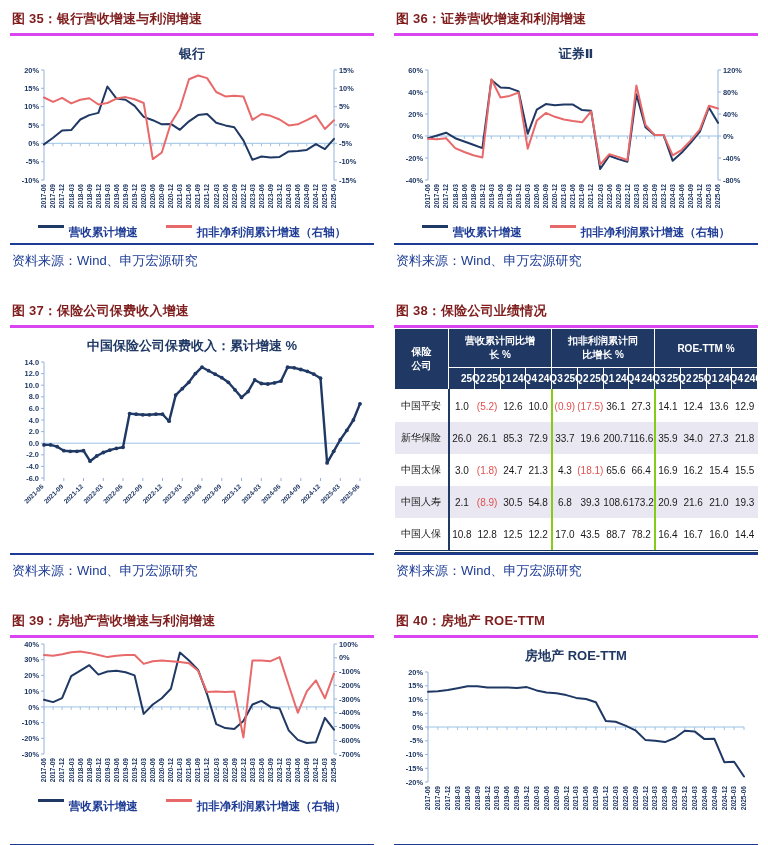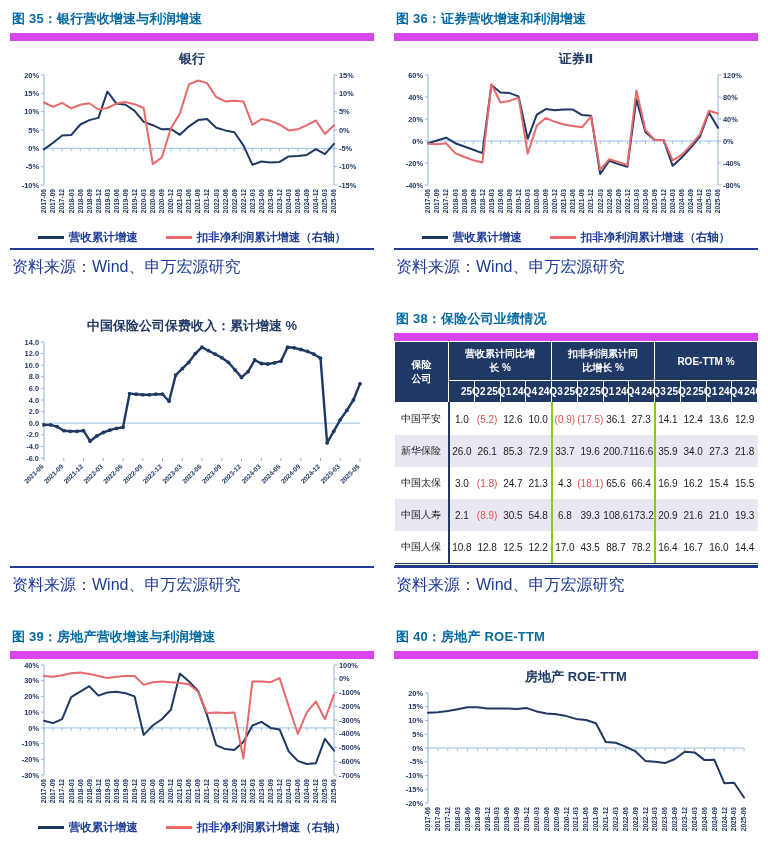--- a/index.html
+++ b/index.html
@@ -1,30 +1,30 @@
 <!DOCTYPE html>
 <html><head>
 <meta charset="utf-8">
 <style>
   html,body{margin:0;padding:0;background:#ffffff;}
   body{width:768px;height:845px;overflow:hidden;font-family:"Liberation Sans","DejaVu Sans",sans-serif;}
   .grid{display:grid;grid-template-columns:364px 364px;column-gap:20px;row-gap:30px;padding:8px 10px 0;}
   .figure{margin:0;display:flex;flex-direction:column;}
-  .caption{font-size:13px;font-weight:bold;color:#0369a1;padding:2px 2px 5px;border-bottom:8px solid #d946ef;letter-spacing:0.2px;}
+  .caption{font-size:13px;font-weight:bold;color:#7f1d1d;padding:2px 2px 5px;border-bottom:3px solid #d946ef;letter-spacing:0.2px;}
   .chart-title{text-align:center;font-weight:bold;font-size:13px;color:#1f3864;margin:9px 0 1px;}
   .chart-mount svg{width:100%;display:block;}
   .tk{font-size:7.4px;font-weight:bold;fill:#1f3864;}
   .dt{font-size:6.6px;font-weight:bold;fill:#1f3864;}
   .legend{display:flex;justify-content:center;align-items:center;gap:28px;font-size:11.5px;font-weight:bold;color:#1d3b94;margin:1px 0 3px;}
-  .legend-item{display:flex;align-items:center;}
+  .legend-item{display:flex;}
   .sw{display:inline-block;width:26px;height:0;border-top:3px solid #1f3864;margin-right:5px;}
   .sw-red{border-top-color:#e8696a;}
   .legend-space{height:18px;}
   .rule{border-top:2px solid #1d3b94;margin-top:auto;}
-  .source{font-size:16px;color:#1d3b94;padding:7px 2px 0;}
+  .source{font-size:13px;color:#1d3b94;padding:7px 2px 0;}
   
   .ins-table{width:100%;border-collapse:collapse;table-layout:fixed;margin-top:0;border-bottom:3px double #1f3864;}
   .ins-table th{background:#1f3864;color:#ffffff;font-size:10px;font-weight:bold;border:1px solid #ffffff;padding:5px 12px;}
   .ins-table td{font-size:10px;color:#1a1a1a;text-align:center;padding:9px 0;background:#ffffff;}
   .ins-table tr.alt td{background:#e9e8f2;}
   .ins-table td.name{border-right:2px solid #1f3864;}
   .ins-table td.gsep{border-left:2px solid #84cc16;}
   .ins-table td.neg{color:#e04f4f;}
 </style>
 </head>
@@ -262,20 +262,21 @@
       <span class="legend-item">
           <span class="sw sw-red"></span>
           <span>扣非净利润累计增速（右轴）</span>
         </span>
     </div>
     <div class="rule"></div>
     <div class="source">资料来源：Wind、申万宏源研究</div>
   </figure>
 
   <figure class="figure">
+    <div class="caption">图 37：保险公司保费收入增速</div>
     <div class="chart-title">中国保险公司保费收入：累计增速 %</div>
     <div class="chart-mount">
         <svg viewBox="0 0 364 152" xmlns="http://www.w3.org/2000/svg">
           <line x1="34" y1="6" x2="34" y2="122" stroke="#95b3d7" stroke-width="1"></line>
           <line x1="31" y1="6.0" x2="34" y2="6.0" stroke="#95b3d7"></line>
           <text class="tk" x="29" y="8.6" text-anchor="end">14.0</text>
           <line x1="31" y1="17.6" x2="34" y2="17.6" stroke="#95b3d7"></line>
           <text class="tk" x="29" y="20.200000000000003" text-anchor="end">12.0</text>
           <line x1="31" y1="29.2" x2="34" y2="29.2" stroke="#95b3d7"></line>
           <text class="tk" x="29" y="31.8" text-anchor="end">10.0</text>

